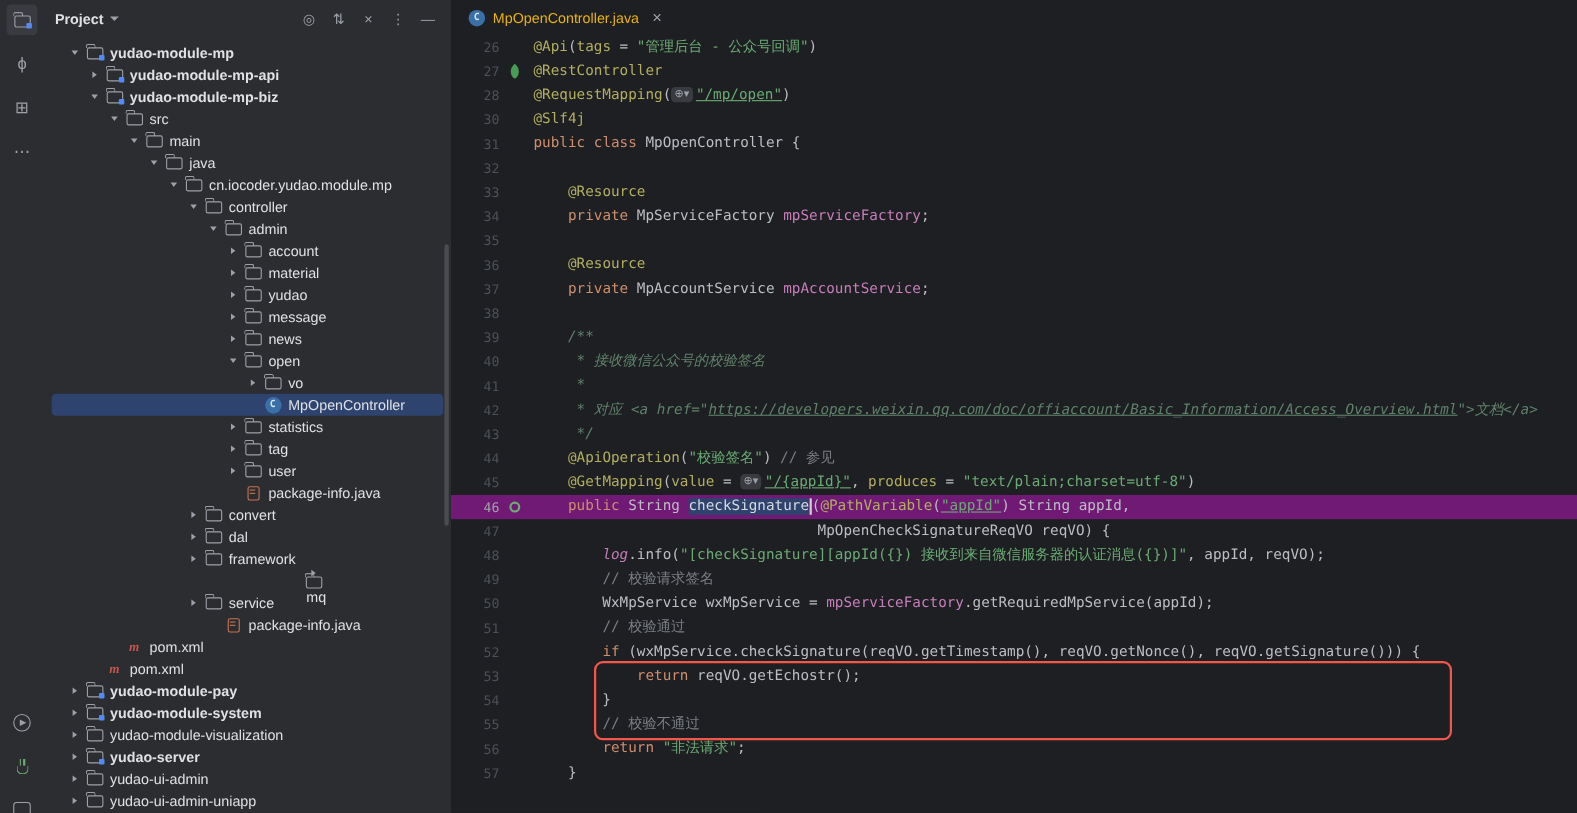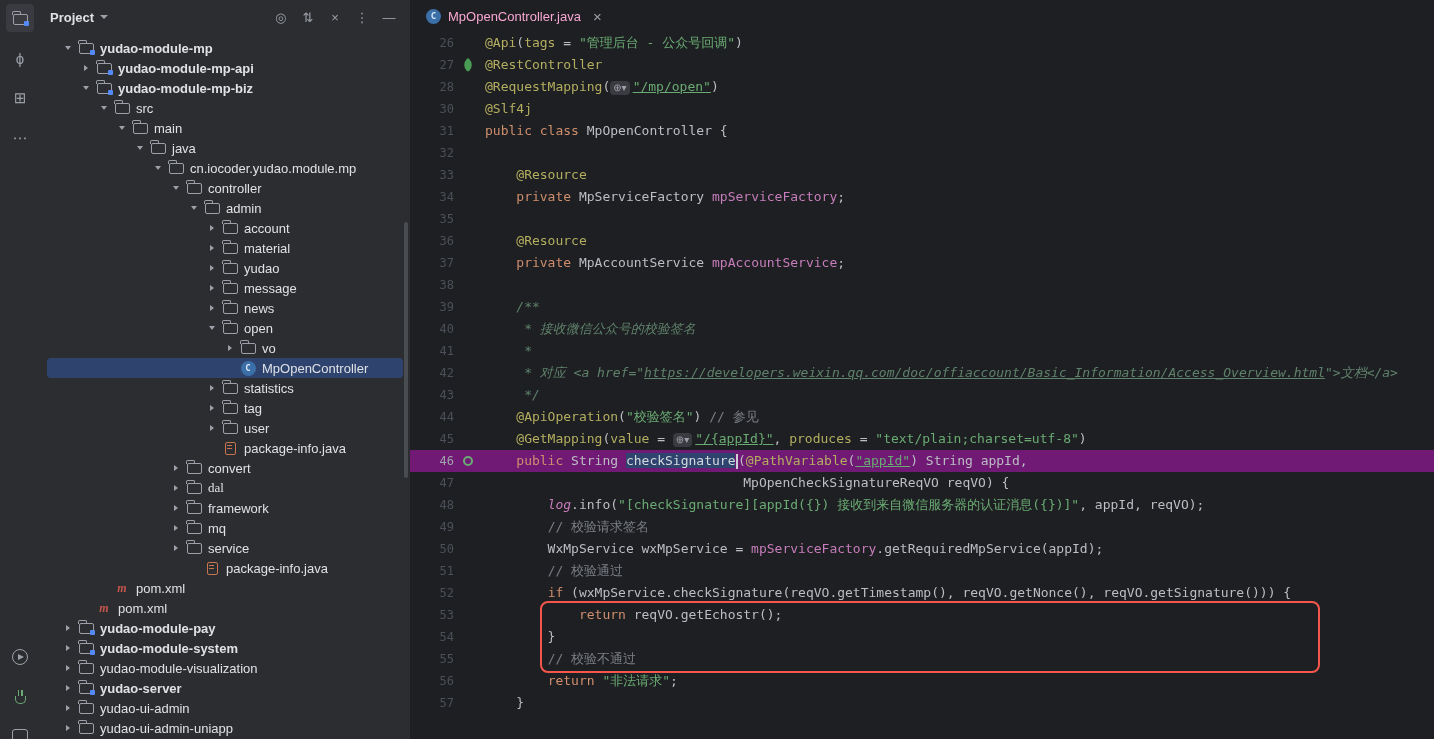--- a/index.html
+++ b/index.html
@@ -45,21 +45,21 @@
   .i-class{width:15px;height:15px;border-radius:50%;background:#3B6FA8;color:#D5E6F7;font:700 9px "DejaVu Sans Mono",monospace;display:inline-flex;align-items:center;justify-content:center}
   .i-maven{color:#C4554D;font:700 12px "Liberation Serif",serif;font-style:italic}
   .i-file{width:11px;height:13px;border:1.5px solid #C77450;border-radius:2px;display:inline-block;position:relative}
   .i-file::after{content:"";position:absolute;left:1px;top:2px;width:5px;height:1.5px;background:#C77450;box-shadow:0 3px 0 #C77450}
   .tree-scrollbar{position:absolute;right:2px;top:222px;width:4px;height:256px;background:#6F737A;opacity:.45;border-radius:2px}
 
   
   .editor{flex:1;min-width:0;background:#1E1F22;display:flex;flex-direction:column}
   .tab-bar{height:32px;flex:none;display:flex;align-items:center;padding-left:6px}
   .tab{height:32px;display:flex;align-items:center;padding:0 10px;gap:7px;background:#1E1F22;cursor:pointer}
-  .tab-title{font-size:13px;color:#f9a8d4}
+  .tab-title{font-size:13px;color:#eab308}
   .tab .close{color:#9DA0A8;font-size:15px;margin-left:5px;cursor:pointer;line-height:1}
   .code{flex:1;position:relative;font-family:"DejaVu Sans Mono",monospace;font-size:13px;overflow:hidden}
   .code-line{display:flex;height:22px;line-height:22px;white-space:pre}
   .code-line.current{background:#701a75}
   .ln{width:44px;flex:none;text-align:right;color:#4B5059;font-size:12px;cursor:pointer}
   .current .ln{color:#A1A3AB}
   .gicon{width:31px;flex:none;display:flex;align-items:center;padding-left:9px}
   .g-spring{width:10px;height:10px;background:#499C54;border-radius:0 80% 20% 80%;transform:rotate(45deg);display:inline-block}
   .g-endpoint{width:10px;height:10px;border:2px solid #6AAB73;border-radius:50%;display:inline-block}
   .ct{flex:none}
@@ -265,35 +265,35 @@
           </span>
           <span class="t-label">package-info.java</span>
         </div>
         <div class="tree-row" style="padding-left: 120px;">
           <span class="chev collapsed"></span>
           <span class="t-icon">
             <span class="i-pkg"></span>
           </span>
           <span class="t-label">convert</span>
         </div>
-        <div class="tree-row" style="padding-left: 120px; font-family: Liberation Serif, serif;">
+        <div class="tree-row" style="padding-left: 120px;">
           <span class="chev collapsed"></span>
           <span class="t-icon">
             <span class="i-pkg"></span>
           </span>
           <span class="t-label">dal</span>
         </div>
         <div class="tree-row" style="padding-left: 120px;">
           <span class="chev collapsed"></span>
           <span class="t-icon">
             <span class="i-pkg"></span>
           </span>
           <span class="t-label">framework</span>
         </div>
-        <div class="tree-row" style="padding-left: 120px;">
+        <div class="tree-row" style="padding-left: 120px; flex-direction: column;">
           <span class="chev collapsed"></span>
           <span class="t-icon">
             <span class="i-pkg"></span>
           </span>
           <span class="t-label">mq</span>
         </div>
         <div class="tree-row" style="padding-left: 120px;">
           <span class="chev collapsed"></span>
           <span class="t-icon">
             <span class="i-pkg"></span>

